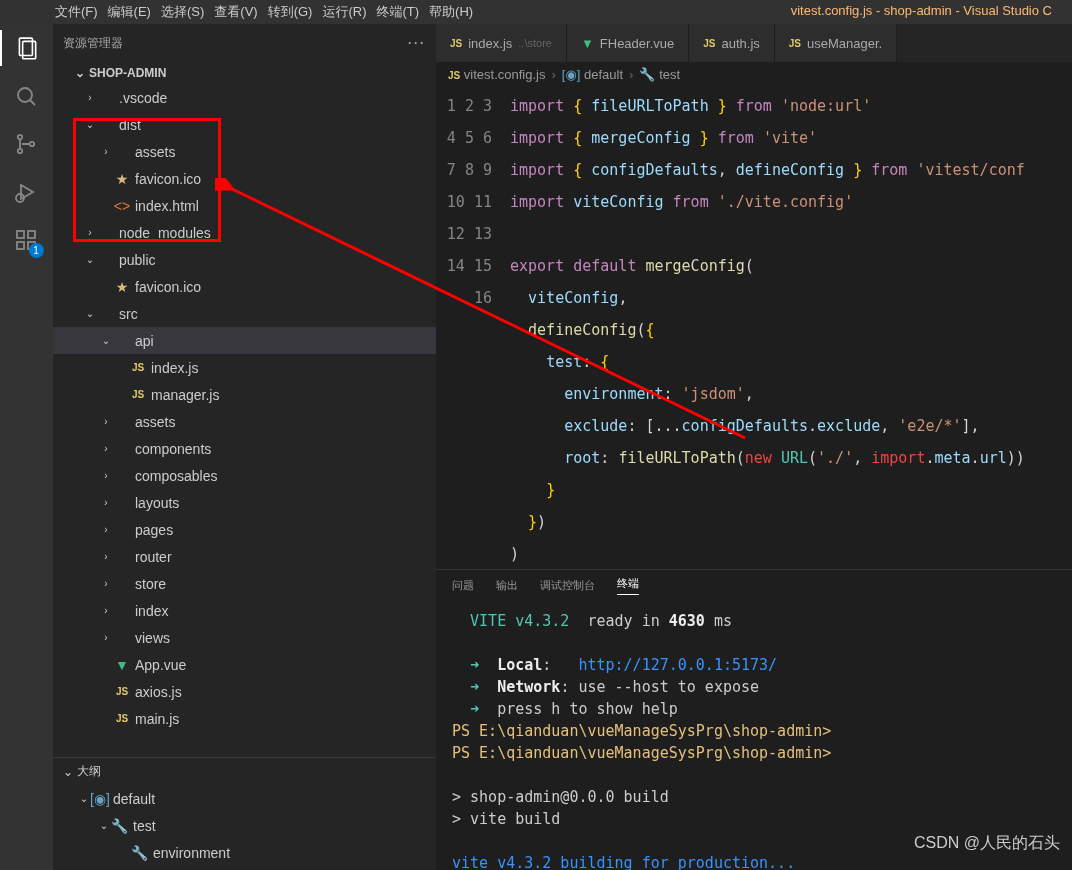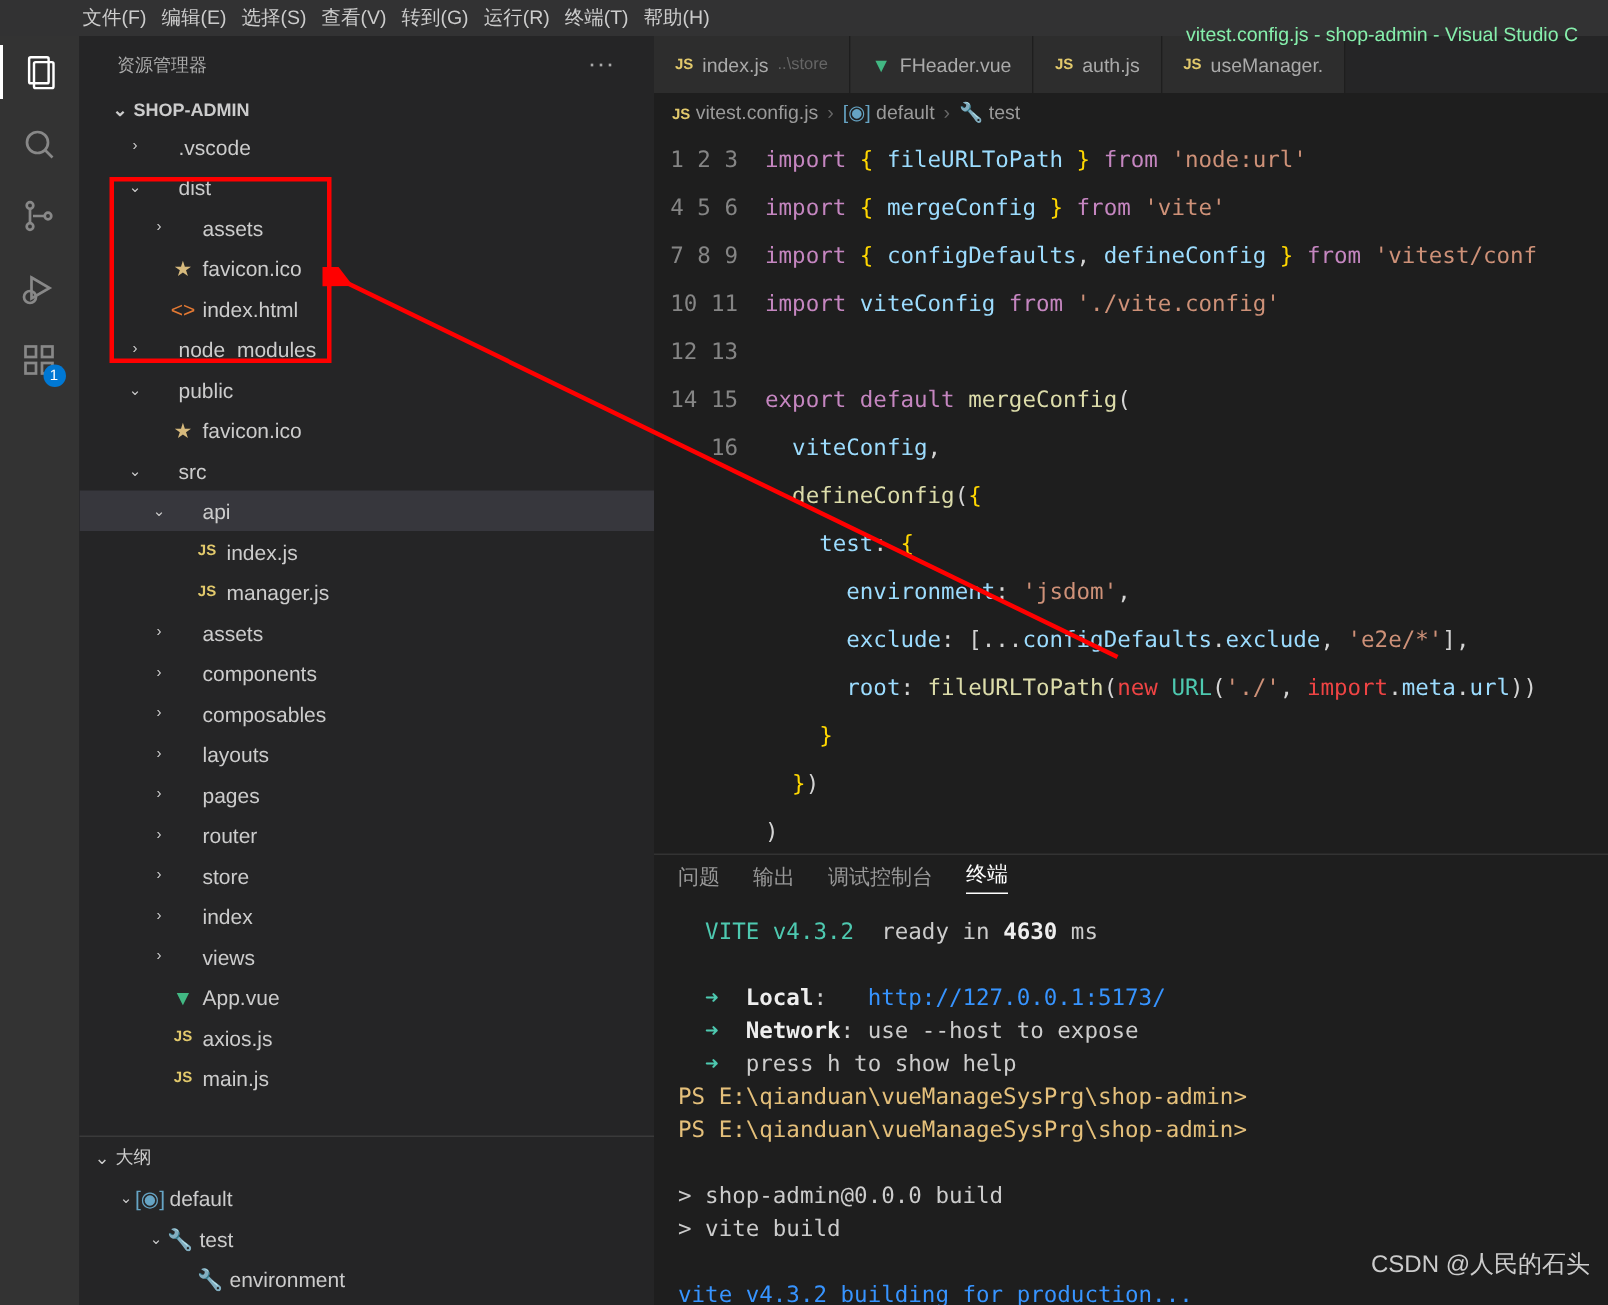--- a/index.html
+++ b/index.html
@@ -1,27 +1,27 @@
 <!DOCTYPE html>
 <html><head>
 <meta charset="utf-8">
 <style>
   html,body { margin:0; padding:0; height:100%; width:1072px; overflow:hidden; font-family:"Segoe UI","Microsoft YaHei",sans-serif; background:#1e1e1e; color:#ccc;}
   .root { display:flex; flex-direction:column; height:870px; width:1072px; position:relative;}
   .menu-bar { height:24px; background:#323233; display:flex; align-items:center; padding-left:55px; font-size:13px; color:#ccc;}
   .menu-bar span { margin-right:10px; }
-  .title-right { position:absolute; right:10px; top:15px; font-size:13px; color:#86efac;}
+  .title-right { position:absolute; right:10px; top:3px; font-size:13px; color:#fdba74;}
   .body { flex:1; display:flex; min-height:0;}
   .activity { width:53px; background:#333333; display:flex; flex-direction:column; align-items:center; padding-top:12px; gap:22px;}
   .activity .icon { width:26px; height:26px; color:#888; fill:#888; stroke:#888; position:relative;}
   .activity .icon.active { color:#fff; fill:#fff; stroke:#fff;}
   .activity .icon.active::before { content:""; position:absolute; left:-14px; top:-6px; width:2px; height:36px; background:#fff;}
   .badge-circle{position:absolute; bottom:-4px; right:-4px; width:15px;height:15px; border-radius:50%; background:#0078d4;color:#fff;font-size:10px;display:flex;align-items:center;justify-content:center;}
   .sidebar { width:383px; background:#252526; display:flex; flex-direction:column; min-height:0; position:relative;}
-  .sidebar-header { height:38px; display:flex; align-items:center; justify-content:space-between; padding:0 25px; font-size:12px; color:#aaa;}
+  .sidebar-header { height:38px; display:flex; align-items:center; justify-content:space-between; padding:0 10px; font-size:12px; color:#aaa;}
   .dots { letter-spacing:2px; font-weight:bold;}
   .project { padding:4px 10px 4px 22px; font-size:12px; font-weight:bold; color:#ccc; display:flex; align-items:center; gap:4px;}
   .project .chev { width:10px;}
   .tree { flex:1; overflow:auto; font-size:14px; padding-bottom:4px;}
   .tree::-webkit-scrollbar{width:10px;} .tree::-webkit-scrollbar-thumb{background:#444;}
   .row { display:flex; align-items:center; height:27px; color:#ccc; white-space:nowrap;}
   .row.sel{background:#37373d;}
   .row .chev{width:14px; display:inline-flex; justify-content:center; font-size:10px; color:#ccc;}
   .row .ico{width:18px; display:inline-flex; justify-content:center; align-items:center; margin-right:4px;}
   .lbl{ }
@@ -32,21 +32,21 @@
   .tabs { height:38px; background:#252526; display:flex; align-items:stretch; overflow:hidden;}
   .tab { display:flex; align-items:center; padding:0 14px; font-size:13px; color:#aaa; background:#2d2d2d; border-right:1px solid #1e1e1e; gap:6px; white-space:nowrap;}
   .crumbs { height:24px; display:flex; align-items:center; padding-left:12px; font-size:13px; color:#9a9a9a; gap:6px;}
   .crumbs .sep{color:#666;}
   .editor { flex:1; display:flex; font-family:Consolas,monospace; font-size:15px; line-height:32px; min-height:0; overflow:hidden;}
   .gutter { width:56px; text-align:right; color:#858585; padding-right:18px; padding-top:4px; user-select:none;}
   .code { flex:1; padding-top:4px; white-space:pre; color:#d4d4d4; overflow:hidden;}
   .k-mag{color:#c586c0;} .k-blue{color:#ef4444;} .k-cyan{color:#4ec9b0;} .k-yf{color:#dcdcaa;}
   .k-str{color:#ce9178;} .k-var{color:#9cdcfe;} .k-yellow{color:#ffd700}
   .term { height:300px; border-top:1px solid #333; background:#1e1e1e; display:flex; flex-direction:column;}
-  .term-tabs{ height:30px; display:flex; align-items:center; gap:22px; padding:0 16px; font-size:14px; color:#999;}
+  .term-tabs{ height:30px; display:flex; align-items:center; gap:22px; padding:0 16px; font-size:11px; color:#999;}
   .term-tabs span.active{ color:#fff; border-bottom:1px solid #fff; padding-bottom:3px;}
   .term-body{ flex:1; overflow:auto; font-family:Consolas,monospace; font-size:15px; line-height:22px; padding:10px 16px; white-space:pre; color:#ccc;}
   .t-green{color:#4ec9b0;} .t-orange{color:#e5c07b;} .t-cyan{color:#3794ff;text-align:center;} .t-white{color:#eee;font-weight:bold;}
   .highlight-box{ position:absolute; border:3px solid #ff0000; pointer-events:none; z-index:50;}
   svg.arrow{position:absolute; z-index:49; pointer-events:none;}
   .watermark{ position:absolute; right:12px; bottom:16px; color:#ccc; font-size:16px; z-index:60; }
   .js-ico{color:#e2c96c; font-size:10px; font-weight:bold;}
   .vue-ico{color:#42b883;}
   .star{color:#d7ba7d;}
   .orange-ico{color:#e37933;}

